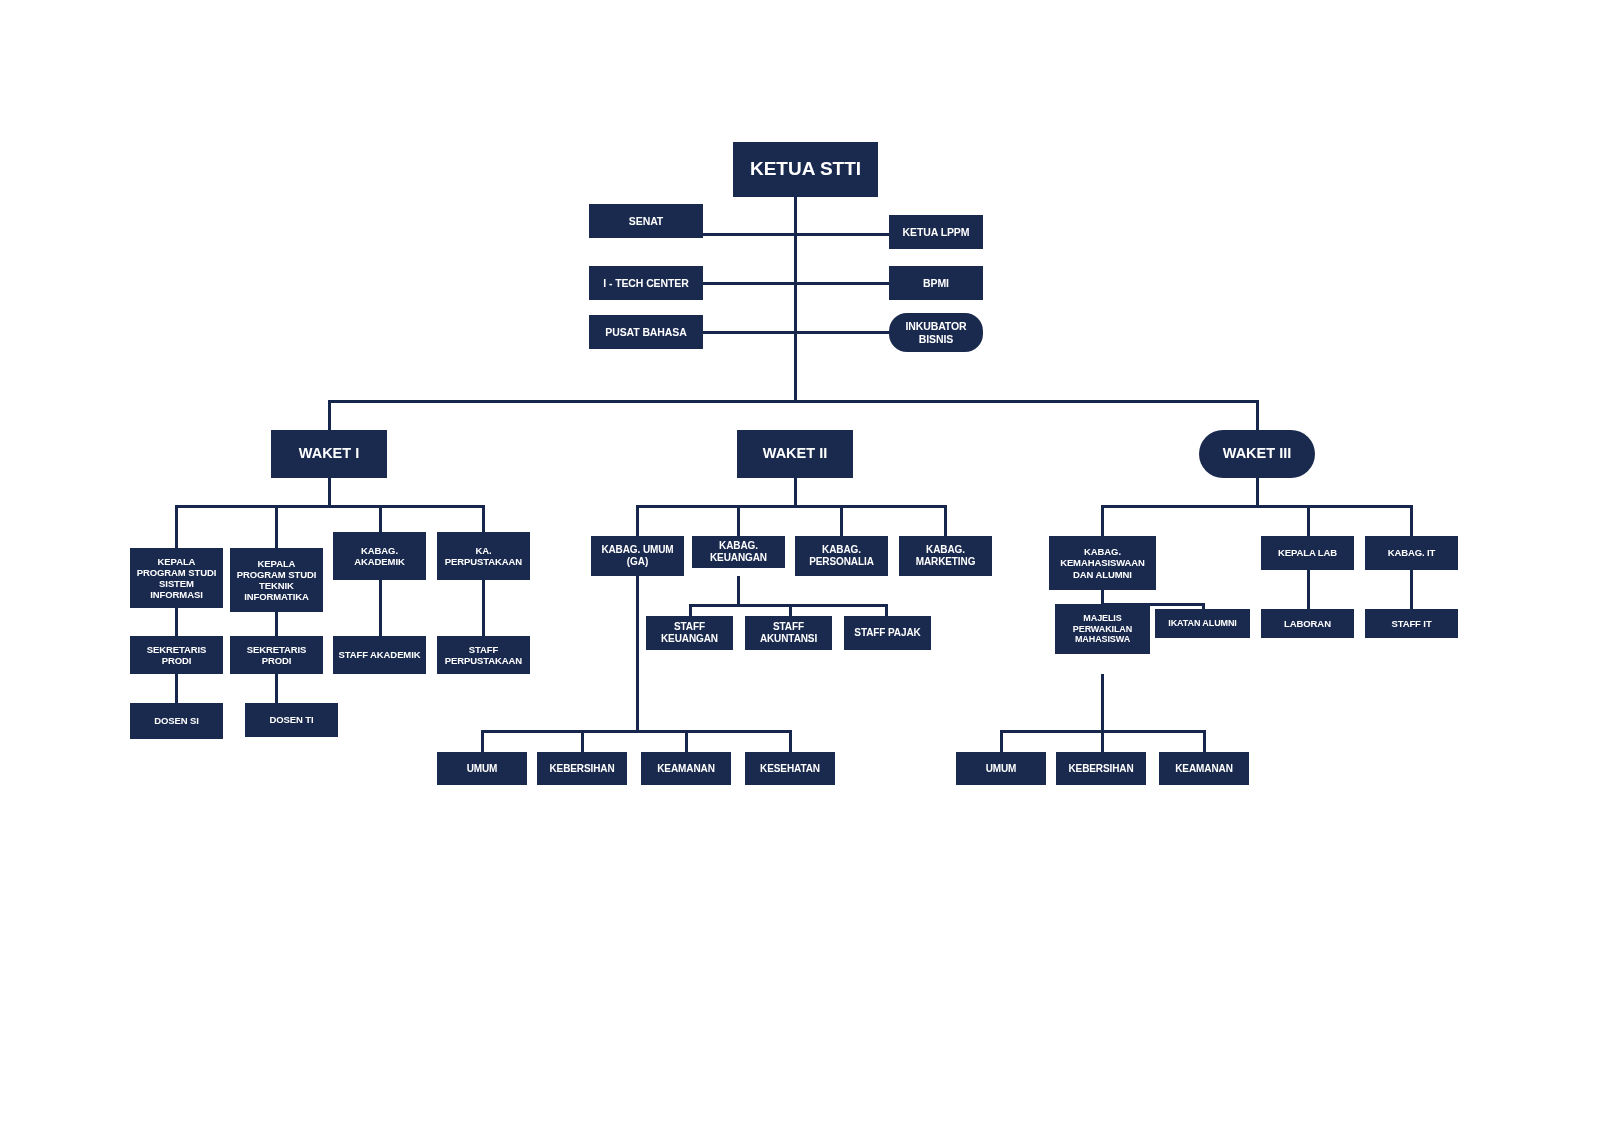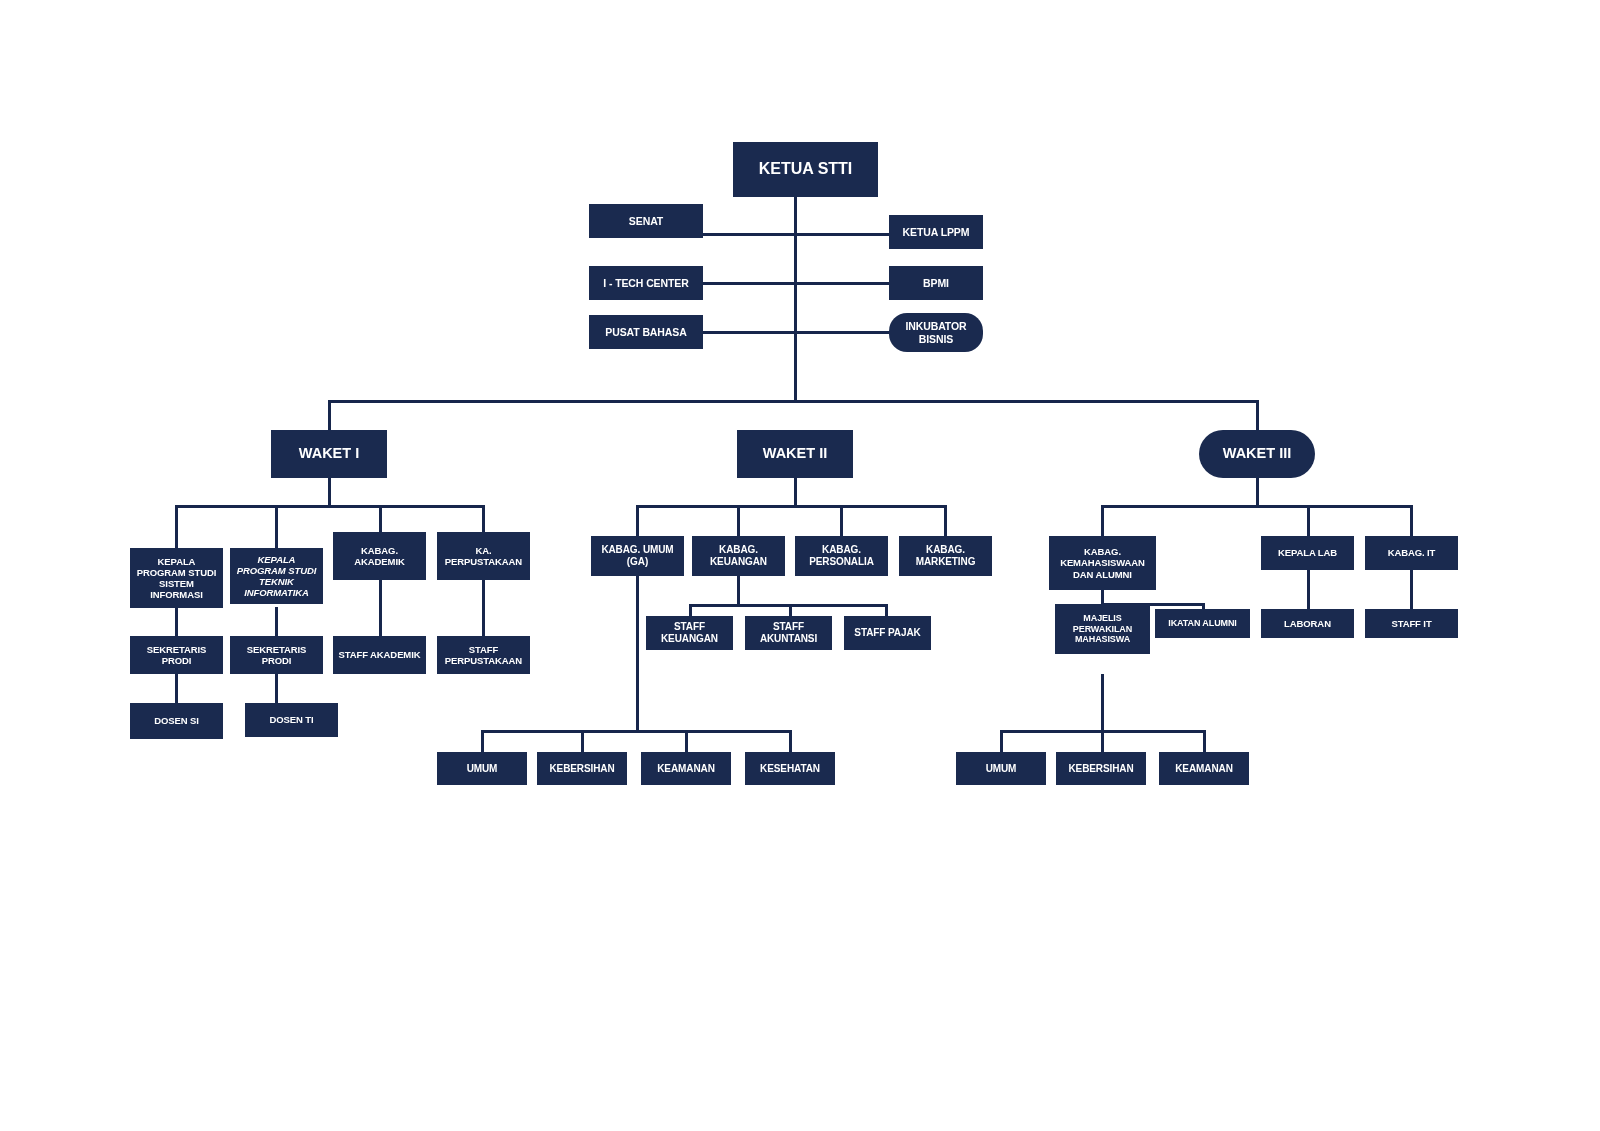--- a/index.html
+++ b/index.html
@@ -27,21 +27,21 @@
     align-items:center;
     justify-content:center;
     text-align:center;
     font-weight:bold;
     letter-spacing:-0.1px;
     line-height:1.18;
     box-sizing:border-box;
     padding:2px 4px;
     z-index:3;
   }
-  .n-root{font-size:16px;letter-spacing:0px;}
+  .n-root{font-size:19px;letter-spacing:0px;}
   .n-waket{font-size:14.5px;letter-spacing:0px;}
   .n-side{font-size:10.5px;}
   .n-mid{font-size:10px;}
   .n-small{font-size:9.5px;}
   .n-tiny{font-size:9px;}
 </style>
 </head>
 <body>
 
 <div id="chart">
@@ -119,34 +119,34 @@
 
   <div class="node n-side" style="left:889px;top:215px;width:94px;height:34px;">KETUA LPPM</div>
   <div class="node n-side" style="left:889px;top:266px;width:94px;height:34px;">BPMI</div>
   <div class="node n-side" style="left:889px;top:313px;width:94px;height:39px;border-radius:18px;">INKUBATOR BISNIS</div>
 
   <div class="node n-waket" style="left:271px;top:430px;width:116px;height:48px;">WAKET I</div>
   <div class="node n-waket" style="left:737px;top:430px;width:116px;height:48px;">WAKET II</div>
   <div class="node n-waket" style="left:1199px;top:430px;width:116px;height:48px;border-radius:24px;">WAKET III</div>
 
   <div class="node n-small" style="left:130px;top:548px;width:93px;height:60px;">KEPALA PROGRAM STUDI SISTEM INFORMASI</div>
-  <div class="node n-small" style="left:230px;top:548px;width:93px;height:56px;font-style:italic;">KEPALA PROGRAM STUDI TEKNIK INFORMATIKA</div>
+  <div class="node n-small" style="left:230px;top:548px;width:93px;height:64px;">KEPALA PROGRAM STUDI TEKNIK INFORMATIKA</div>
   <div class="node n-small" style="left:333px;top:532px;width:93px;height:48px;text-align:center;">KABAG. AKADEMIK</div>
   <div class="node n-small" style="left:437px;top:532px;width:93px;height:48px;">KA. PERPUSTAKAAN</div>
 
   <div class="node n-small" style="left:130px;top:636px;width:93px;height:38px;">SEKRETARIS PRODI</div>
   <div class="node n-small" style="left:230px;top:636px;width:93px;height:38px;">SEKRETARIS PRODI</div>
   <div class="node n-small" style="left:333px;top:636px;width:93px;height:38px;">STAFF AKADEMIK</div>
   <div class="node n-small" style="left:437px;top:636px;width:93px;height:38px;">STAFF PERPUSTAKAAN</div>
 
   <div class="node n-small" style="left:130px;top:703px;width:93px;height:36px;">DOSEN SI</div>
   <div class="node n-small" style="left:245px;top:703px;width:93px;height:34px;">DOSEN TI</div>
 
   <div class="node n-mid" style="left:591px;top:536px;width:93px;height:40px;">KABAG. UMUM (GA)</div>
-  <div class="node n-mid" style="left:692px;top:536px;width:93px;height:40px;">KABAG. KEUANGAN</div>
+  <div class="node n-mid" style="left:692px;top:536px;width:93px;height:32px;">KABAG. KEUANGAN</div>
   <div class="node n-mid" style="left:795px;top:536px;width:93px;height:40px;">KABAG. PERSONALIA</div>
   <div class="node n-mid" style="left:899px;top:536px;width:93px;height:40px;">KABAG. MARKETING</div>
 
   <div class="node n-mid" style="left:646px;top:616px;width:87px;height:34px;">STAFF KEUANGAN</div>
   <div class="node n-mid" style="left:745px;top:616px;width:87px;height:34px;">STAFF AKUNTANSI</div>
   <div class="node n-mid" style="left:844px;top:616px;width:87px;height:34px;">STAFF PAJAK</div>
 
   <div class="node n-mid" style="left:437px;top:752px;width:90px;height:33px;">UMUM</div>
   <div class="node n-mid" style="left:537px;top:752px;width:90px;height:33px;">KEBERSIHAN</div>
   <div class="node n-mid" style="left:641px;top:752px;width:90px;height:33px;">KEAMANAN</div>

